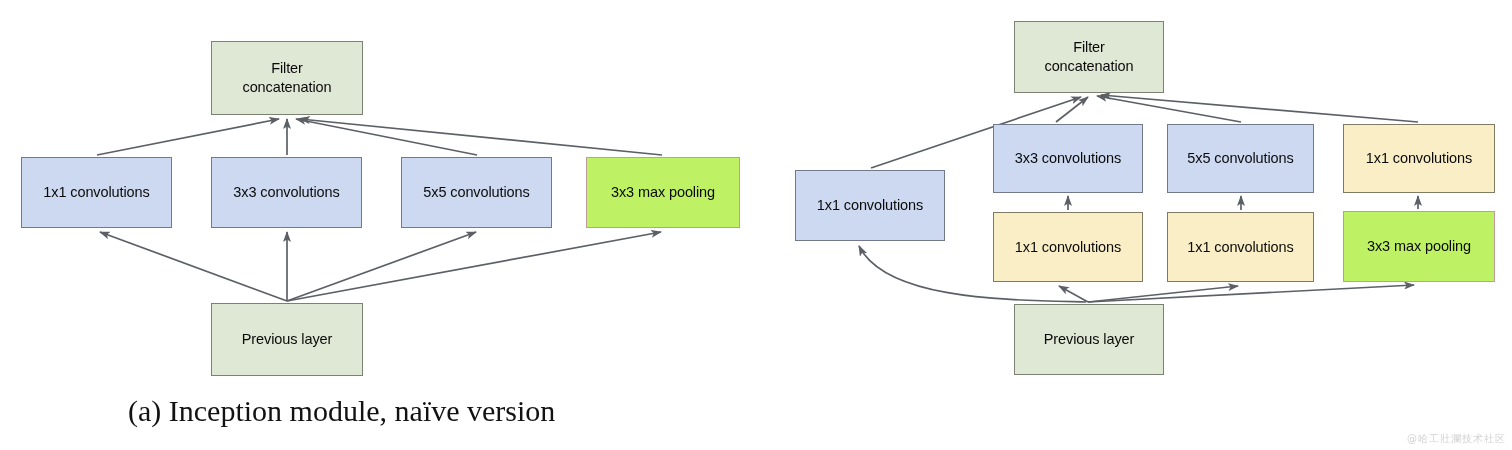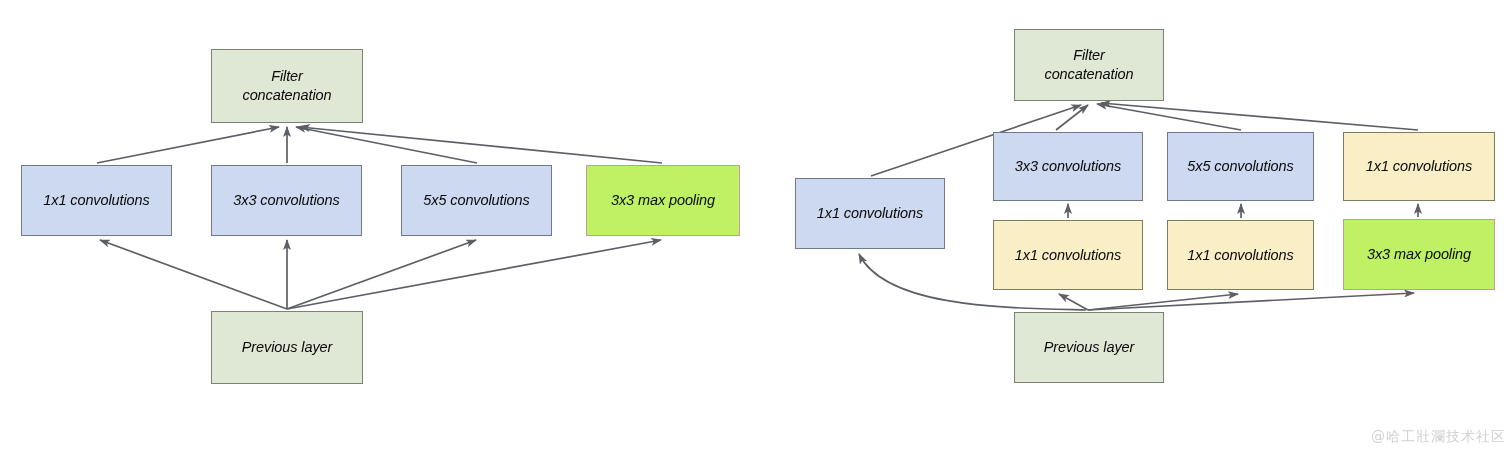--- a/index.html
+++ b/index.html
@@ -16,23 +16,22 @@
     position: relative;
   }
   #figure {
     position: absolute;
     left: 0; top: 0;
     width: 1512px;
     height: 450px;
   }
   .panel {
     position: absolute;
-    top: 8px;
+    top: 0;
     height: 423px;
-    font-style: italic;
   }
   #panel-a { left: 0;   width: 756px; }
   #panel-b { left: 756px; width: 756px; }
 
   .edges {
     position: absolute;
     left: 0; top: 0;
     width: 756px;
     height: 450px;
     overflow: visible;
@@ -66,21 +65,21 @@
     color: #121212;
     white-space: nowrap;
     z-index: 4;
   }
   #caption-a { left: 128px; top: 394px; }
 
   #watermark {
     position: absolute;
     right: 6px;
     bottom: 4px;
-    font-size: 14px;
+    font-size: 10px;
     color: #c9c9c9;
     font-family: "DejaVu Sans", sans-serif;
     letter-spacing: 1px;
     z-index: 5;
     opacity: 0.85;
     white-space: nowrap;
   }
 </style>
 </head>
 <body>
@@ -109,20 +108,21 @@
     </svg>
 
     <div class="node green" style="left:211px; top:41px; width:152px; height:74px;">Filter
 concatenation</div>
     <div class="node blue" style="left:21px; top:157px; width:151px; height:71px;">1x1 convolutions</div>
     <div class="node blue" style="left:211px; top:157px; width:151px; height:71px;">3x3 convolutions</div>
     <div class="node blue" style="left:401px; top:157px; width:151px; height:71px;">5x5 convolutions</div>
     <div class="node pink" style="left:586px; top:157px; width:154px; height:71px;">3x3 max pooling</div>
     <div class="node green" style="left:211px; top:303px; width:152px; height:73px;">Previous layer</div>
 
+    <div class="caption" id="caption-a">(a)  Inception module, naïve version</div>
   </div>
 
   <div class="panel" id="panel-b">
     <svg class="edges" id="edges-b" viewBox="0 0 756 450" width="756" height="450">
       <defs>
         <marker id="ah-b" markerWidth="11" markerHeight="8" refX="10" refY="4" orient="auto" markerUnits="userSpaceOnUse">
           <path d="M0,0 L11,4 L0,8 L2.6,4 z" fill="#5c6066"></path>
         </marker>
       </defs>
       <g stroke="#5c6066" stroke-width="1.7" fill="none" marker-end="url(#ah-b)">

